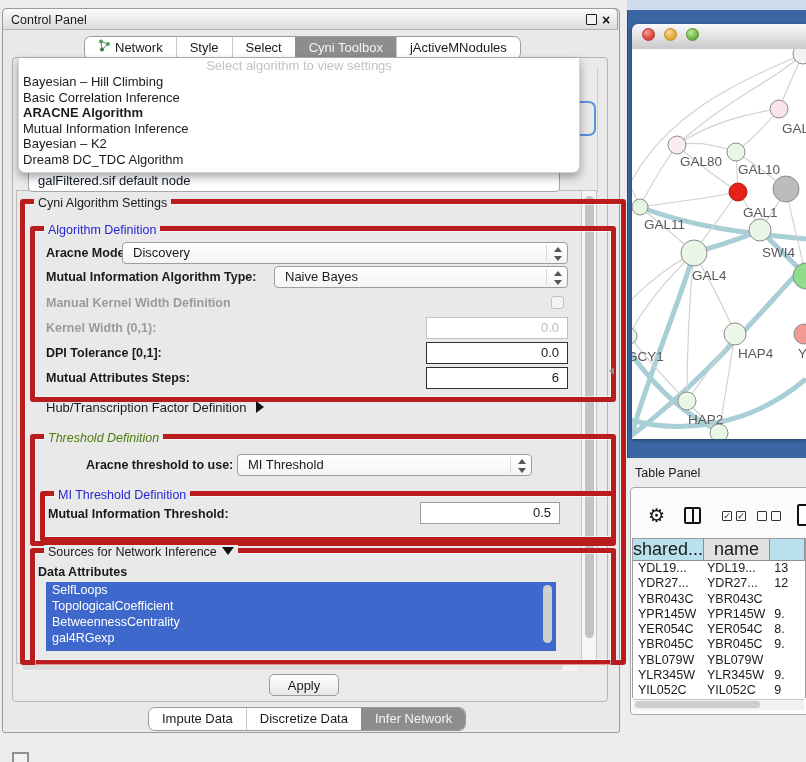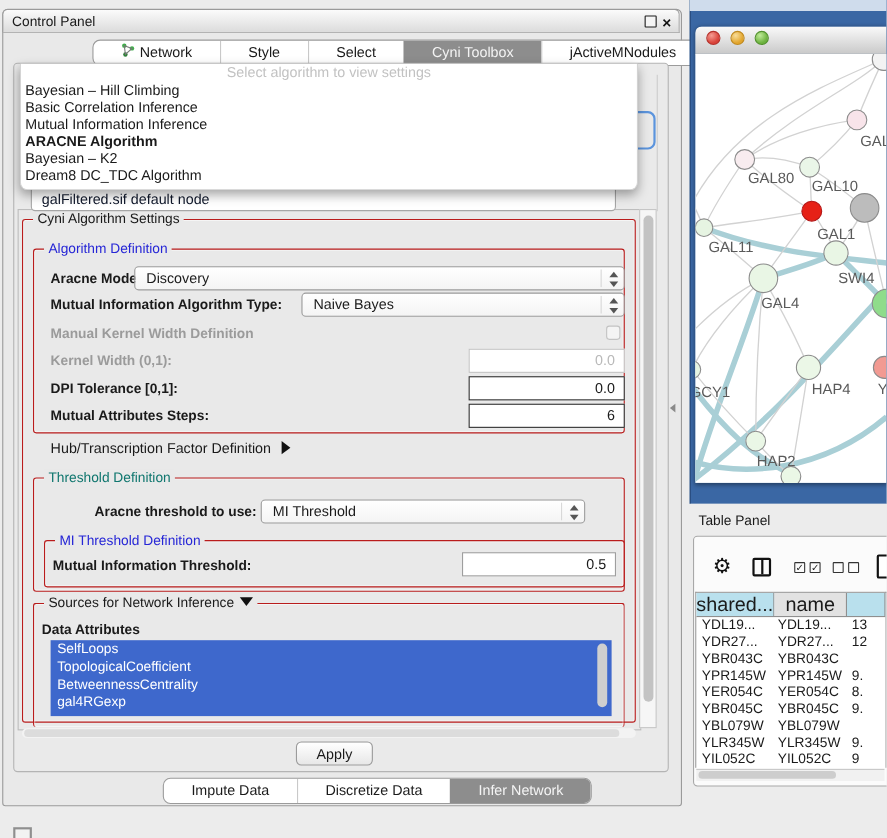--- a/index.html
+++ b/index.html
@@ -11,21 +11,21 @@
   .cp-window{left:2px;top:8px;width:616px;height:723px;background:#e9e9e9;
              border:1px solid #9a9a9a;border-radius:5px 5px 3px 3px;}
   .cp-titlebar{left:2px;top:8px;width:616px;height:22px;border-radius:5px 5px 0 0;
                background:linear-gradient(#fbfbfb,#dcdcdc);border:1px solid #9a9a9a;border-bottom:1px solid #b3b3b3;
                line-height:22px;padding-left:8px;box-sizing:border-box;font-size:12.5px;}
   .float-icon{right:0;top:14px;left:586px;width:9px;height:9px;border:1.5px solid #1c1c1c;border-radius:1px;background:#f4f4f4;}
   .close-icon{left:602px;top:12px;font-weight:bold;font-size:14px;color:#111;}
 
   
   .seg{display:flex;border:1px solid #9b9b9b;border-radius:7px;overflow:hidden;background:#fff;height:22px;}
-  .seg .segi{padding:0 25px;line-height:22px;font-size:13px;white-space:nowrap;border-left:1px solid #c9c9c9;display:flex;align-items:center;gap:4px;}
+  .seg .segi{padding:0 13px;line-height:22px;font-size:13px;white-space:nowrap;border-left:1px solid #c9c9c9;display:flex;align-items:center;gap:4px;}
   .seg .segi:first-child{border-left:none;}
   .seg .segi.active{background:#8d8d8d;color:#f4f4f4;border-left-color:#8d8d8d;}
   .top-tabs{left:84px;top:36px;}
   .bottom-tabs{left:148px;top:707px;}
 
   .content-panel{left:12px;top:57px;width:594px;height:643px;background:#eaeaea;
                  border:1px solid #b4b4b4;border-radius:4px;}
 
   
   .hidden-combo{left:28px;top:168px;width:532px;height:24px;background:#fff;border:1px solid #a6a6a6;
@@ -40,24 +40,24 @@
   .popup .opt{padding-left:4px;line-height:15.6px;white-space:nowrap;}
   .popup .opt.bold{font-weight:bold;}
 
   
   .scrollpane{left:16px;top:190px;width:565px;height:472px;background:#e9e9e9;border:1px solid #bdbdbd;overflow:hidden;}
   .vscroll{left:581px;top:190px;width:16px;height:472px;background:#f6f6f6;border:1px solid #c6c6c6;box-sizing:border-box;}
   .vscroll .thumb{position:absolute;left:3px;top:5px;width:9px;height:442px;background:#c3c3c3;border-radius:5px;}
   .hscroll{left:20px;top:662px;width:558px;height:9px;background:#f3f3f3;border-radius:5px;}
   .hscroll .thumb{position:absolute;left:2px;top:1px;width:97%;height:7px;background:#dcdcdc;border-radius:4px;}
 
-  .groupbox{border:1px solid #b91c1c;border-radius:3px;box-shadow:inset 0 0 0 1px rgba(255,255,255,.55);}
+  .groupbox{border:5px solid #b91c1c;border-radius:3px;box-shadow:inset 0 0 0 1px rgba(255,255,255,.55);padding-left:40px;}
   .gb-label{position:absolute;top:-8px;left:9px;background:#e9e9e9;padding:0 4px;font-size:12.5px;line-height:15px;white-space:nowrap;}
   .lbl-blue{color:#2626d6;}
-  .lbl-green{color:#0f766e;}
+  .lbl-green{color:#4d7c0f;font-style:italic;}
   .blabel{font-weight:bold;font-size:12.5px;white-space:nowrap;}
   .dlabel{font-weight:bold;font-size:12.5px;color:#9b9b9b;white-space:nowrap;}
 
   .combo{background:linear-gradient(#ffffff,#f4f4f4);border:1px solid #9e9e9e;border-radius:4px;
          box-sizing:border-box;height:22px;line-height:20px;padding-left:10px;font-size:13px;}
   .stepper{position:absolute;right:5px;top:4px;width:9px;height:14px;}
   .stepper:before,.stepper:after{content:"";position:absolute;left:1px;border-left:4px solid transparent;border-right:4px solid transparent;}
   .stepper:before{top:0;border-bottom:5px solid #555;}
   .stepper:after{bottom:0;border-top:5px solid #555;}
   .combo .sep{position:absolute;right:20px;top:2px;bottom:2px;width:1px;background:#d8d8d8;}
@@ -153,22 +153,22 @@
 <div class="abs bg-line-v"></div>
 <div class="abs focus-combo-sliver"></div>
 <div class="abs hidden-combo">
   <span>galFiltered.sif default node</span>
 </div>
 
 <div class="abs popup" id="algo-popup">
   <div class="prompt">Select algorithm to view settings</div>
 <div class="opt">Bayesian – Hill Climbing</div>
     <div class="opt">Basic Correlation Inference</div>
+    <div class="opt bold">ARACNE Algorithm</div>
     <div class="opt">Mutual Information Inference</div>
-    <div class="opt bold">ARACNE Algorithm</div>
     <div class="opt">Bayesian – K2</div>
     <div class="opt">Dream8 DC_TDC Algorithm</div>
   </div>
 
 <div class="abs scrollpane"></div>
 <div class="abs vscroll">
     <div class="thumb"></div>
   </div>
 <div class="abs hscroll">
     <div class="thumb"></div>

